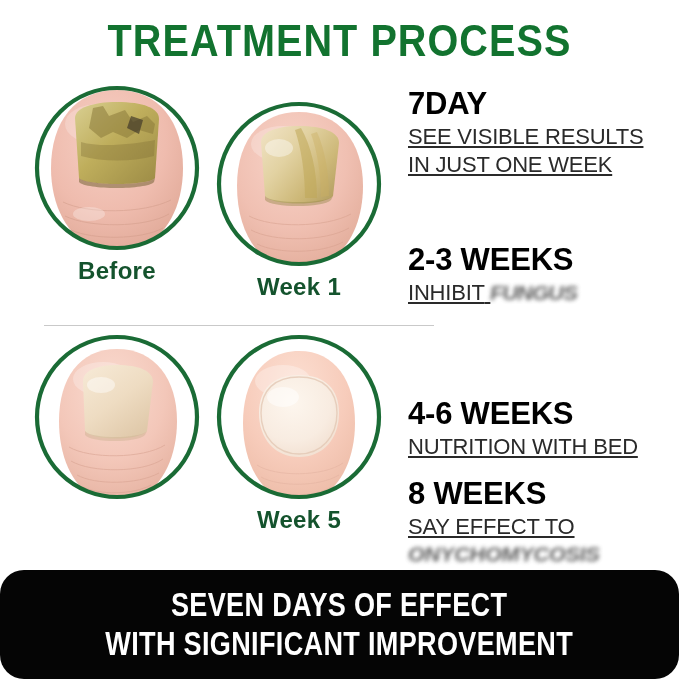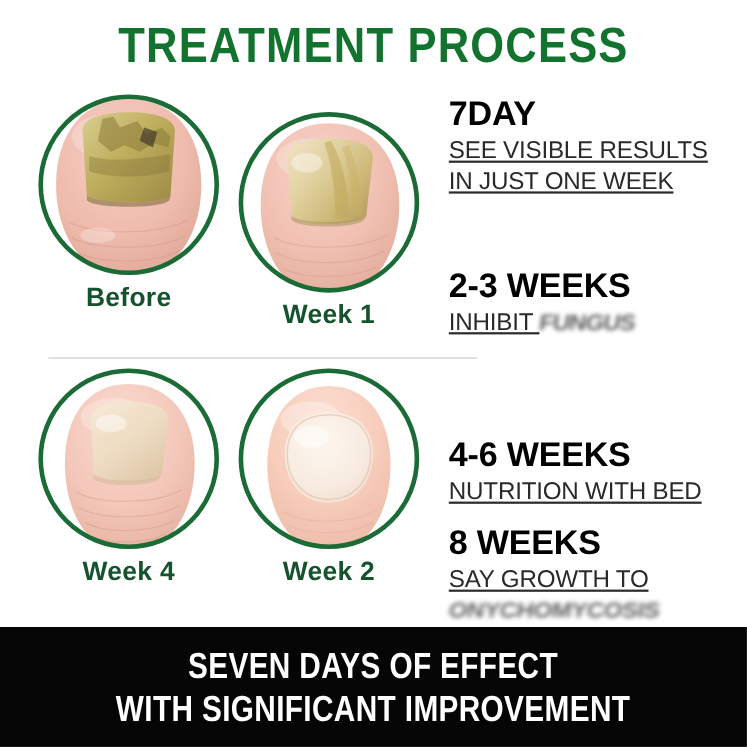--- a/index.html
+++ b/index.html
@@ -153,20 +153,21 @@
     position: absolute;
     left: 0;
     top: 570px;
     width: 679px;
     height: 109px;
     background: #050505;
     display: flex;
     flex-direction: column;
     align-items: center;
     justify-content: center;
+    border-radius: 24px;
   }
   .banner-line {
     font-family: "Liberation Sans Narrow", "Liberation Sans", sans-serif;
     color: #ffffff;
     font-weight: bold;
     font-size: 33px;
     letter-spacing: 0.4px;
     line-height: 1.16;
     white-space: nowrap;
     transform: scaleX(0.82);
@@ -300,21 +301,20 @@
               <path d="M38 116 C58 128 112 128 134 114"></path>
               <path d="M40 130 C60 142 112 142 132 128"></path>
               <path d="M46 144 C64 154 106 154 128 142"></path>
               <path d="M52 156 C68 164 102 164 120 154"></path>
               <path d="M58 166 C72 172 98 172 112 164"></path>
             </g>
           </g>
           <circle cx="86" cy="86" r="80" fill="none" stroke="#1a6b35" stroke-width="4.2"></circle>
         </svg>
       </div>
-      <div class="photo-label">Week 4</div>
     </div>
 
     <div class="photo-cell cell-r2c2">
       <div class="circle-wrap">
         <svg width="172" height="172" viewBox="0 0 172 172" aria-hidden="true">
           <defs>
             <clipPath id="clipD">
                 <circle cx="86" cy="86" r="80"></circle>
               </clipPath>
             <radialGradient id="skinD" cx="46%" cy="24%" r="84%">
@@ -338,21 +338,21 @@
             <ellipse cx="70" cy="66" rx="16" ry="10" fill="#ffffff" opacity="0.5"></ellipse>
             <g stroke="#e2b2a0" stroke-width="1" fill="none" opacity="0.55">
               <path d="M44 134 C62 146 110 146 130 132"></path>
               <path d="M48 146 C66 156 106 156 126 144"></path>
               <path d="M54 158 C70 166 102 166 118 156"></path>
             </g>
           </g>
           <circle cx="86" cy="86" r="80" fill="none" stroke="#1a6b35" stroke-width="4.2"></circle>
         </svg>
       </div>
-      <div class="photo-label">Week 2</div>
+      <div class="photo-label">Week 5</div>
     </div>
   </div>
 
   <div class="text-col">
 
     <div class="stage stage-1">
       <div class="stage-head">7DAY</div>
       <div class="stage-body">
         <span class="ln">SEE VISIBLE RESULTS</span>
         <span class="ln">IN JUST ONE WEEK</span>
@@ -369,21 +369,21 @@
     <div class="stage stage-3">
       <div class="stage-head">4-6 WEEKS</div>
       <div class="stage-body">
         <span class="ln">NUTRITION WITH BED</span>
       </div>
     </div>
 
     <div class="stage stage-4">
       <div class="stage-head">8 WEEKS</div>
       <div class="stage-body">
-        <span class="ln">SAY GROWTH TO</span>
+        <span class="ln">SAY EFFECT TO</span>
         <span class="blurred-block">ONYCHOMYCOSIS</span>
       </div>
     </div>
   </div>
 </div>
 
 <div class="banner">
   <div class="banner-line">SEVEN DAYS OF EFFECT</div>
   <div class="banner-line">WITH SIGNIFICANT IMPROVEMENT</div>
 </div>

